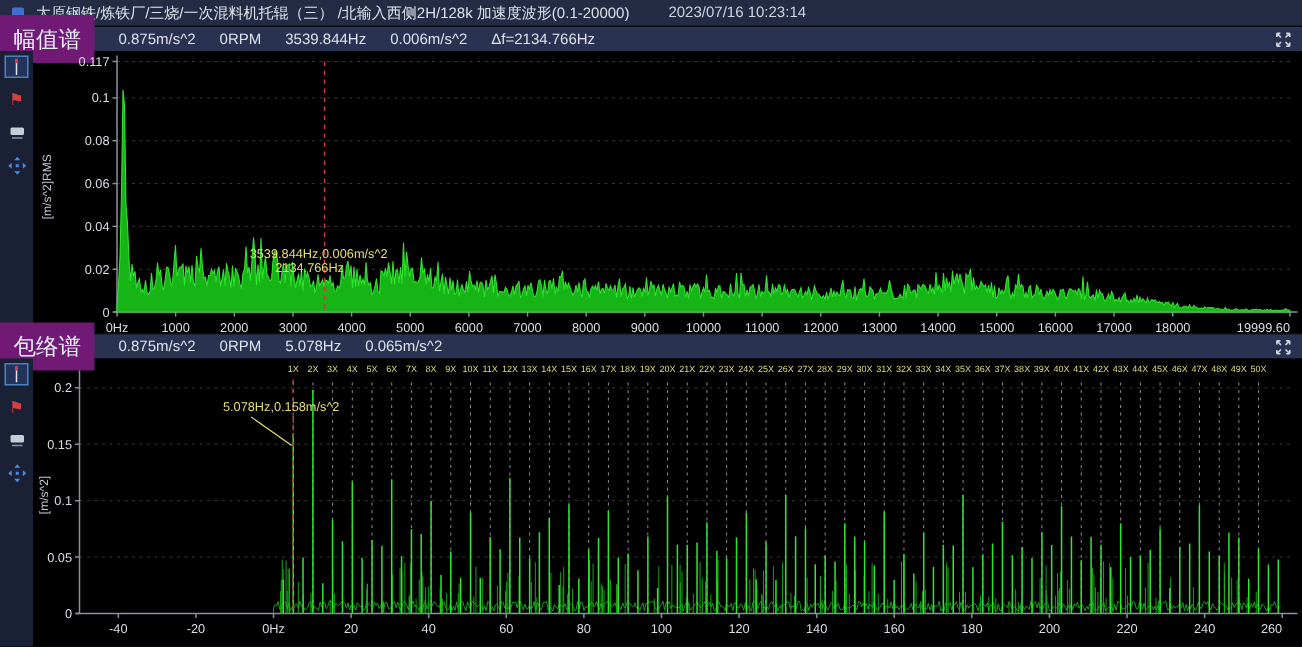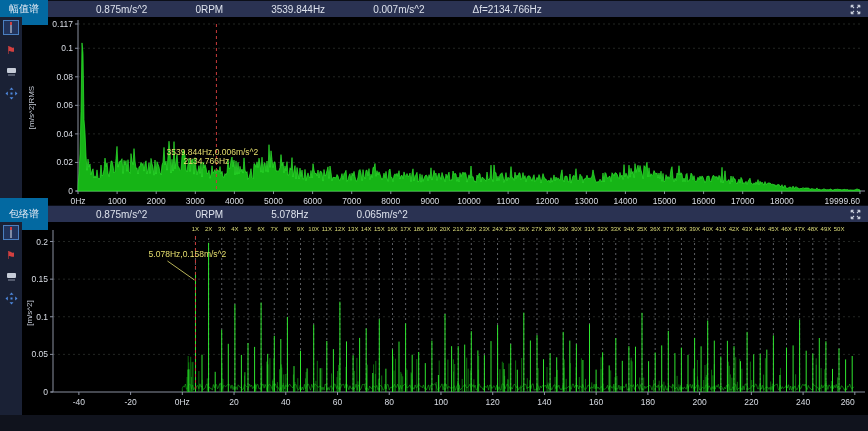--- a/index.html
+++ b/index.html
@@ -4,45 +4,50 @@
 <style>
   html,body{margin:0;padding:0;background:#0c0f18;}
   *{box-sizing:border-box;font-family:"Liberation Sans","DejaVu Sans",sans-serif;}
   .app{width:868px;height:431px;background:#10131d;overflow:hidden;position:relative;}
   .topbar{height:17px;background:#242c45;display:flex;align-items:center;padding:0 8px;gap:8px;}
   .appmark{width:8px;height:8px;background:#3f6fd0;border-radius:1px;flex:0 0 auto;}
   .crumb{color:#dde2ec;font-size:10px;white-space:nowrap;}
   .tstamp{color:#cfd5e2;font-size:10px;margin-left:18px;white-space:nowrap;}
   .panel{width:868px;border-top:1px solid #0b0e18;}
   .phead{height:16px;background:#2a3252;display:flex;align-items:center;gap:16px;padding:0 6px 0 0;}
-  .chip{background:#0369a1;color:#e8ecf5;font-size:10px;padding:1px 9px;height:32px;display:flex;align-items:center;}
-  .stat{color:#dde2ec;font-size:10px;white-space:nowrap;margin-left:32px;}
+  .chip{background:#701a75;color:#e8ecf5;font-size:15px;padding:1px 9px;height:32px;display:flex;align-items:center;}
+  .stat{color:#dde2ec;font-size:10px;white-space:nowrap;}
   .spacer{flex:1;}
   .expand{width:14px;height:13px;display:flex;align-items:center;justify-content:center;cursor:pointer;}
   .pbody{display:flex;background:#000;}
   .toolcol{width:22px;background:#1a2135;display:flex;flex-direction:column;align-items:center;padding-top:3px;gap:7px;flex:0 0 22px;}
   .tool{width:16px;height:15px;display:flex;align-items:center;justify-content:center;}
   .tool.selected{border:1px solid #4a7fc0;background:#22345c;}
   .flagglyph{color:#d34040;font-size:11px;line-height:10px;}
   svg{display:block;}
   text{font-family:"Liberation Sans","DejaVu Sans",sans-serif;}
 </style>
 </head>
 <body>
 
 <div class="app">
 
+  <div class="topbar">
+    <span class="appmark"></span>
+    <span class="crumb">太原钢铁/炼铁厂/三烧/一次混料机托辊（三） /北输入西侧2H/128k 加速度波形(0.1-20000)</span>
+    <span class="tstamp">2023/07/16 10:23:14</span>
+  </div>
 
   <div class="panel">
     <div class="phead">
       <span class="chip">幅值谱</span>
       <span class="stat">0.875m/s^2</span>
       <span class="stat">0RPM</span>
       <span class="stat">3539.844Hz</span>
-      <span class="stat">0.007m/s^2</span>
+      <span class="stat">0.006m/s^2</span>
       <span class="stat">Δf=2134.766Hz</span>
       <span class="spacer"></span>
       <span class="expand">
         <svg width="13" height="13" viewBox="0 0 13 13">
             <path d="M5 5L2.2 2.2M2.2 2.2v2.4M2.2 2.2h2.4 M8 5l2.8-2.8M10.8 2.2v2.4M10.8 2.2H8.4 M5 8l-2.8 2.8M2.2 10.8V8.4M2.2 10.8h2.4 M8 8l2.8 2.8M10.8 10.8V8.4M10.8 10.8H8.4" stroke="#cdd3df" stroke-width="1.1" fill="none"></path>
           </svg>
       </span>
     </div>
     <div class="pbody">
       <div class="toolcol">

